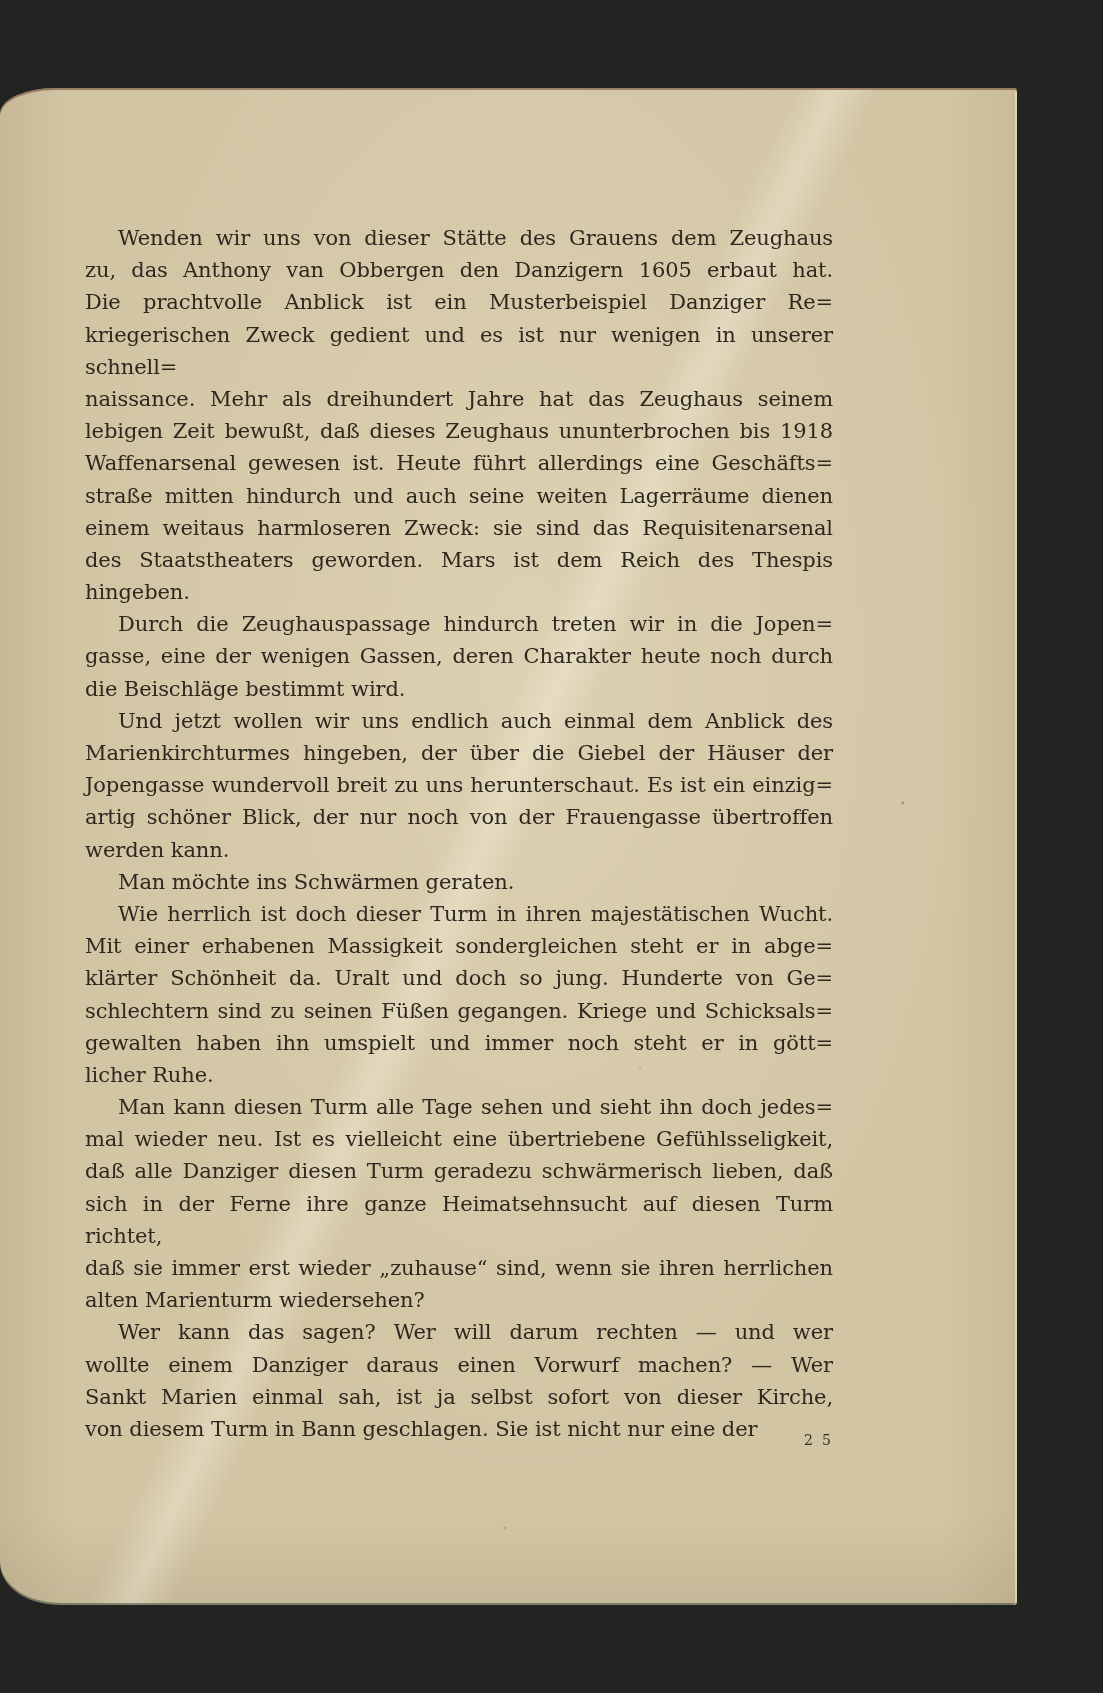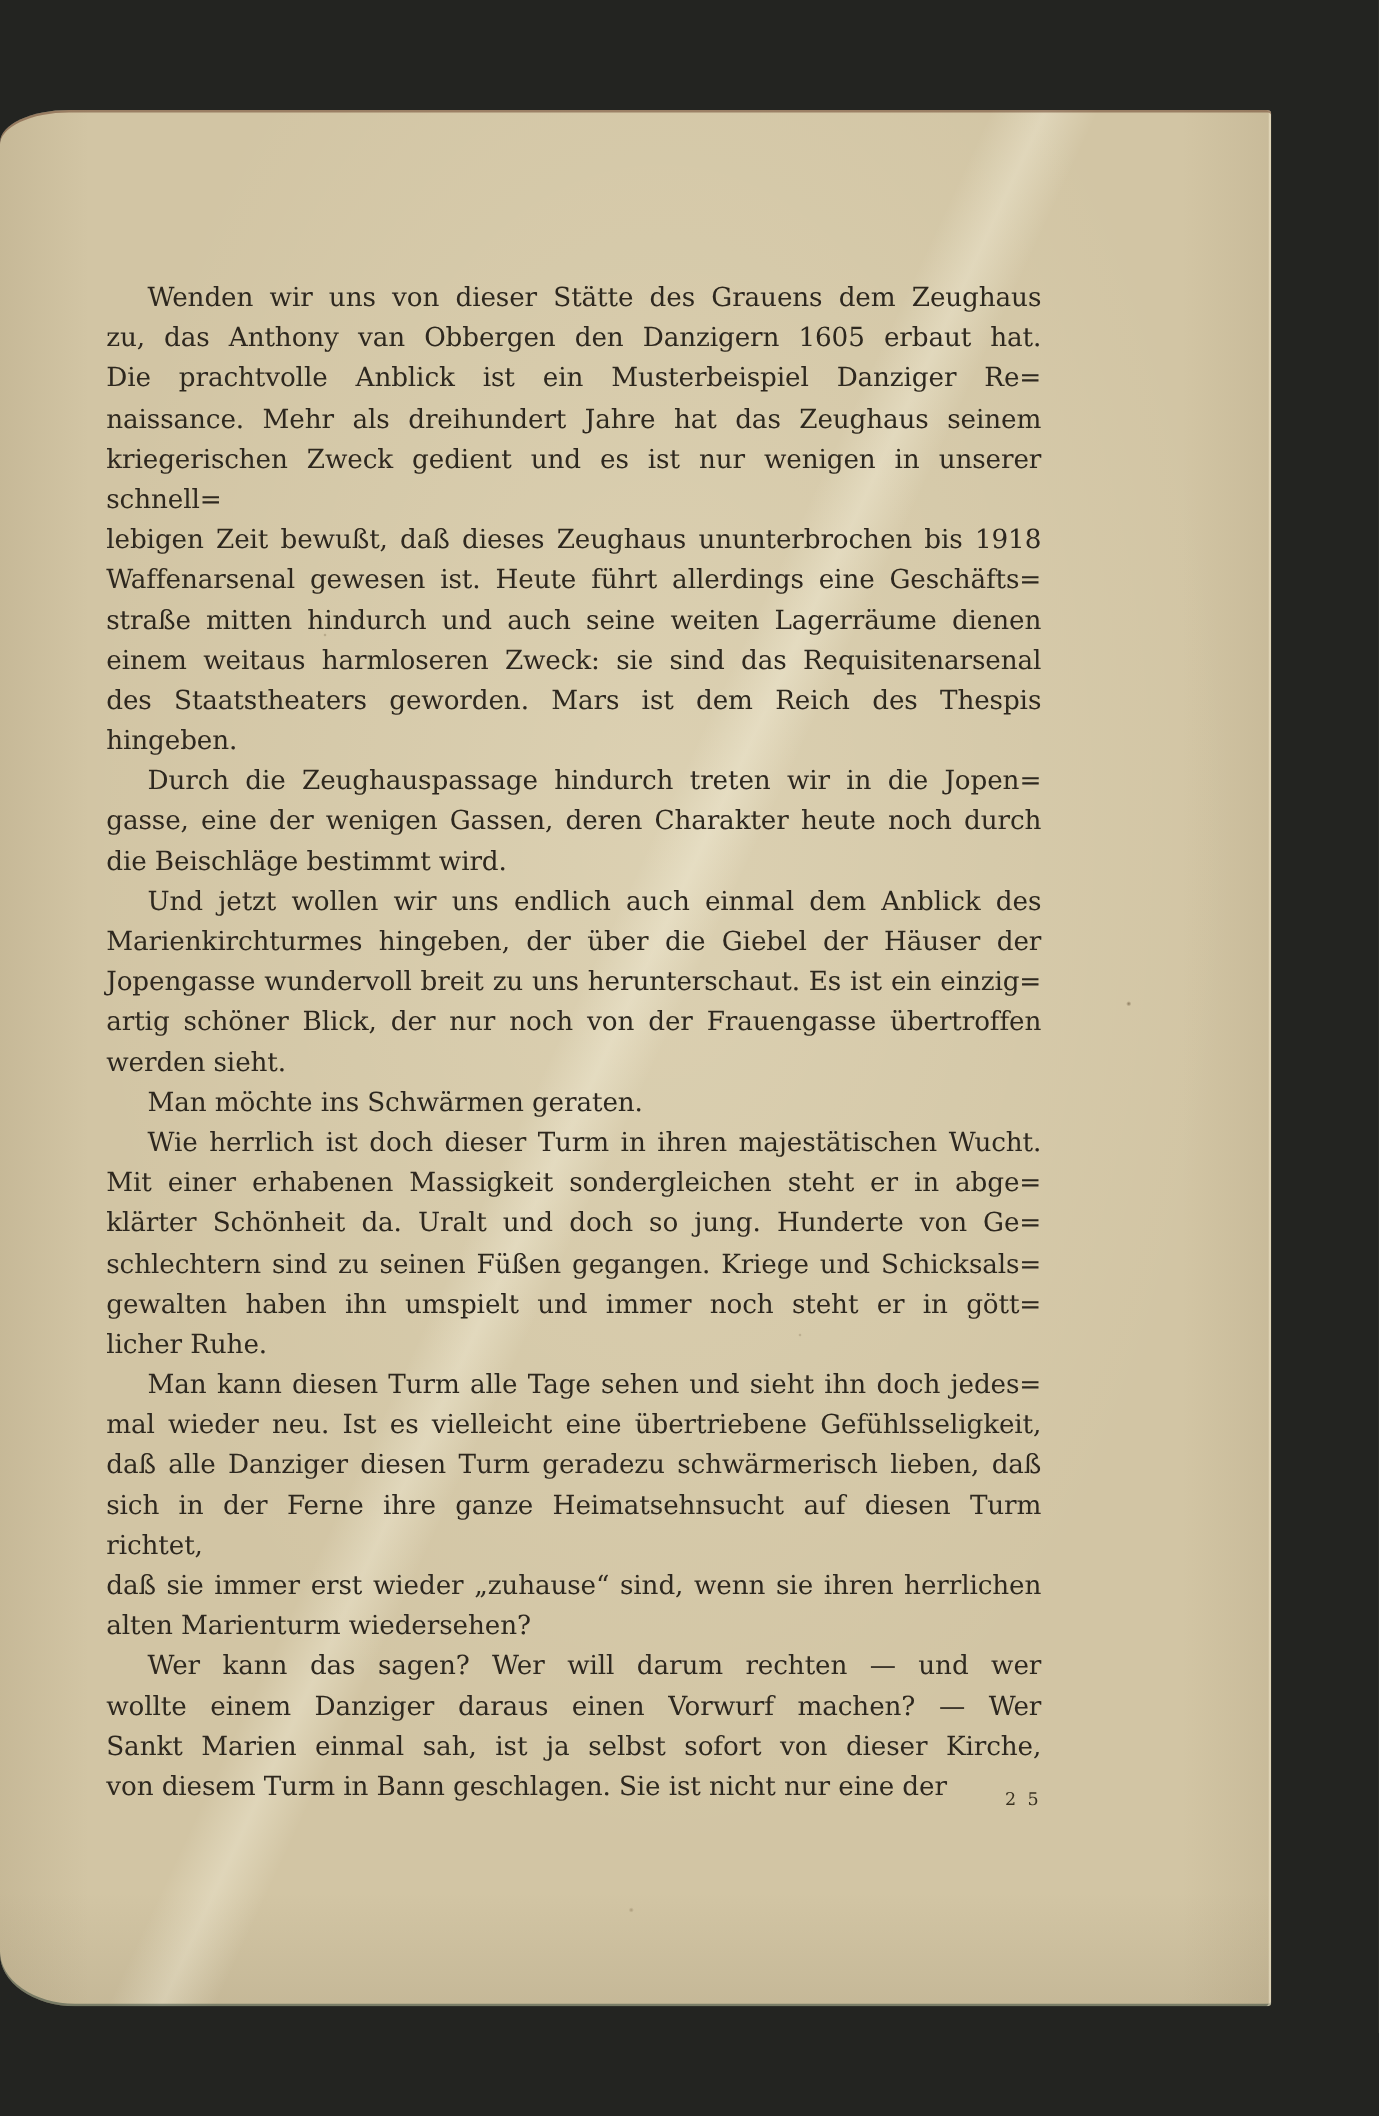--- a/index.html
+++ b/index.html
@@ -71,36 +71,36 @@
   }
 </style>
 </head>
 <body>
 
 <div class="paper">
   <div class="text-block">
       <div class="line indent">Wenden wir uns von dieser Stätte des Grauens dem Zeughaus</div>
       <div class="line">zu, das Anthony van Obbergen den Danzigern 1605 erbaut hat.</div>
       <div class="line">Die prachtvolle Anblick ist ein Musterbeispiel Danziger Re=</div>
+      <div class="line">kriegerischen Zweck gedient und es ist nur wenigen in unserer schnell=</div>
       <div class="line">naissance. Mehr als dreihundert Jahre hat das Zeughaus seinem</div>
-      <div class="line">kriegerischen Zweck gedient und es ist nur wenigen in unserer schnell=</div>
       <div class="line">lebigen Zeit bewußt, daß dieses Zeughaus ununterbrochen bis 1918</div>
       <div class="line">Waffenarsenal gewesen ist. Heute führt allerdings eine Geschäfts=</div>
       <div class="line">straße mitten hindurch und auch seine weiten Lagerräume dienen</div>
       <div class="line">einem weitaus harmloseren Zweck: sie sind das Requisitenarsenal</div>
       <div class="line">des Staatstheaters geworden. Mars ist dem Reich des Thespis</div>
       <div class="line last">hingeben.</div>
       <div class="line indent">Durch die Zeughauspassage hindurch treten wir in die Jopen=</div>
       <div class="line">gasse, eine der wenigen Gassen, deren Charakter heute noch durch</div>
       <div class="line last">die Beischläge bestimmt wird.</div>
       <div class="line indent">Und jetzt wollen wir uns endlich auch einmal dem Anblick des</div>
       <div class="line">Marienkirchturmes hingeben, der über die Giebel der Häuser der</div>
       <div class="line">Jopengasse wundervoll breit zu uns herunterschaut. Es ist ein einzig=</div>
       <div class="line">artig schöner Blick, der nur noch von der Frauengasse übertroffen</div>
-      <div class="line last">werden sieht.</div>
+      <div class="line last">werden kann.</div>
       <div class="line indent last">Man möchte ins Schwärmen geraten.</div>
       <div class="line indent">Wie herrlich ist doch dieser Turm in ihren majestätischen Wucht.</div>
       <div class="line">Mit einer erhabenen Massigkeit sondergleichen steht er in abge=</div>
       <div class="line">klärter Schönheit da. Uralt und doch so jung. Hunderte von Ge=</div>
       <div class="line">schlechtern sind zu seinen Füßen gegangen. Kriege und Schicksals=</div>
       <div class="line">gewalten haben ihn umspielt und immer noch steht er in gött=</div>
       <div class="line last">licher Ruhe.</div>
       <div class="line indent">Man kann diesen Turm alle Tage sehen und sieht ihn doch jedes=</div>
       <div class="line">mal wieder neu. Ist es vielleicht eine übertriebene Gefühlsseligkeit,</div>
       <div class="line">daß alle Danziger diesen Turm geradezu schwärmerisch lieben, daß</div>

